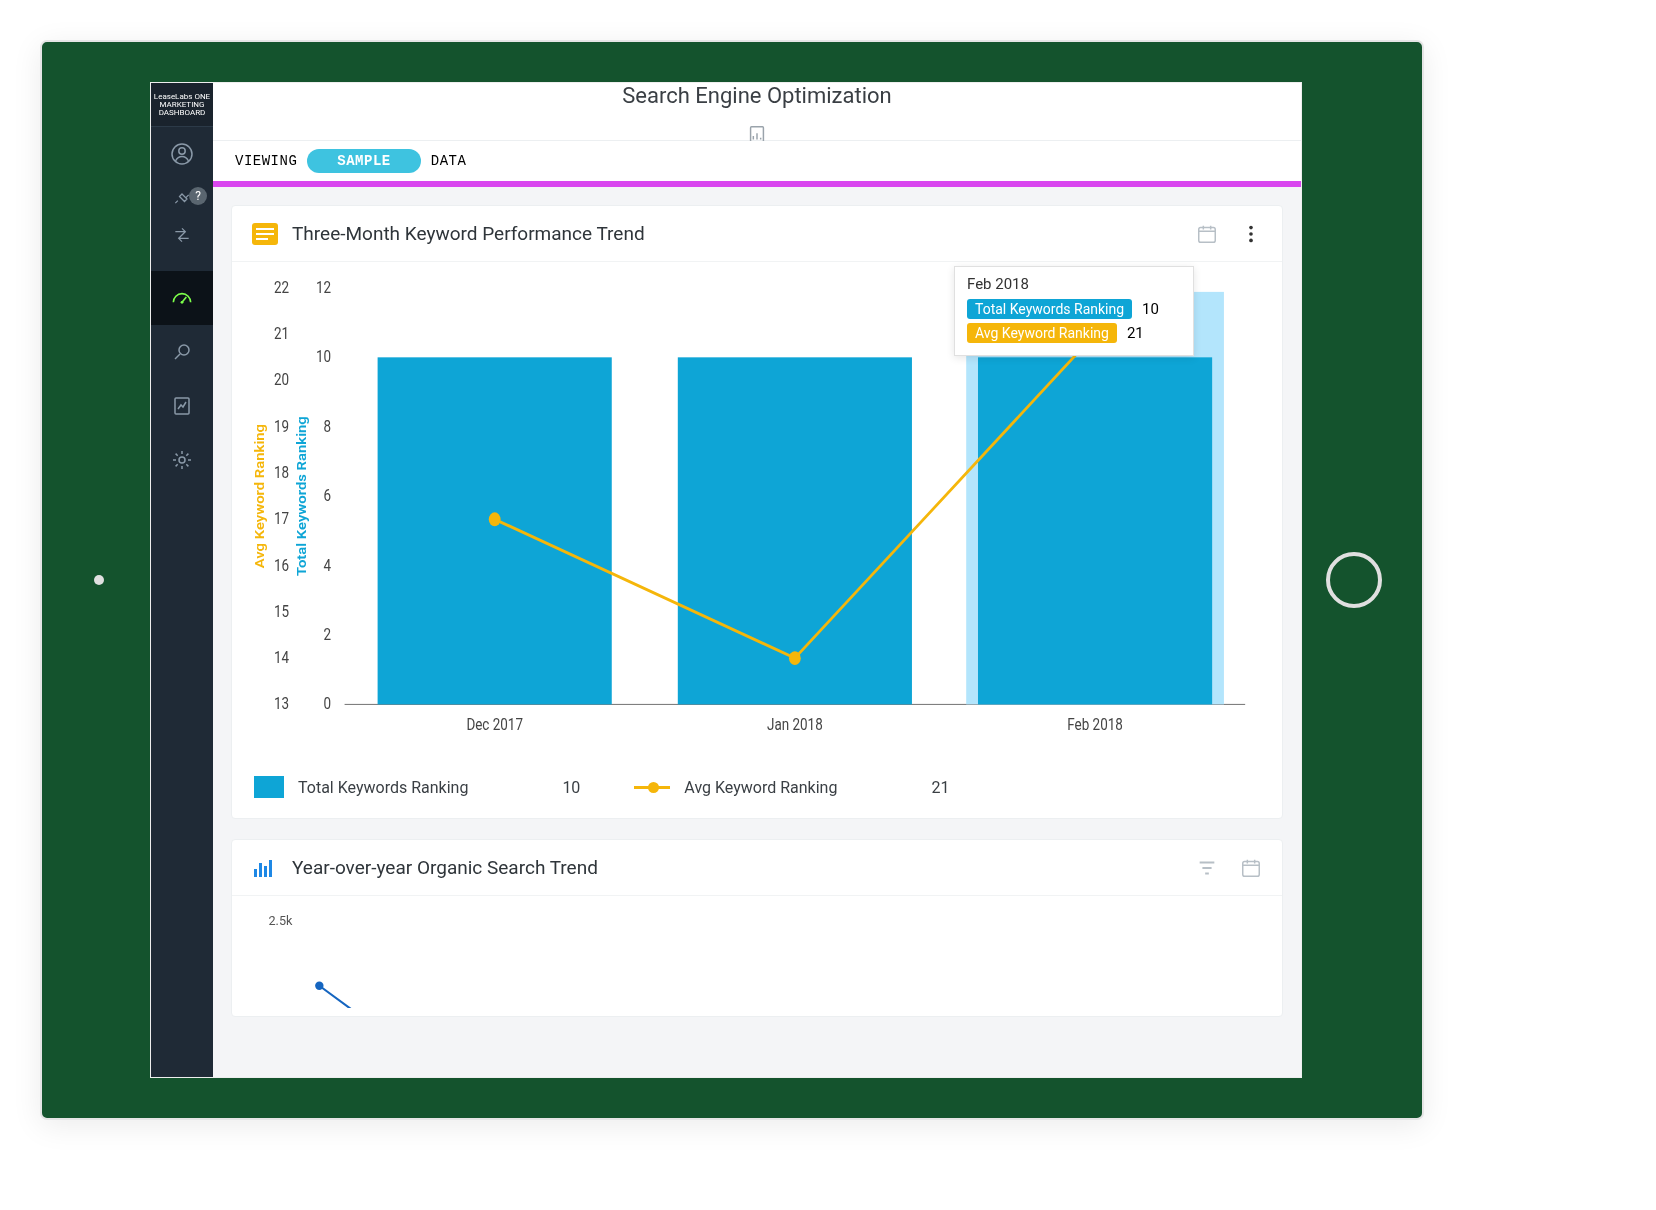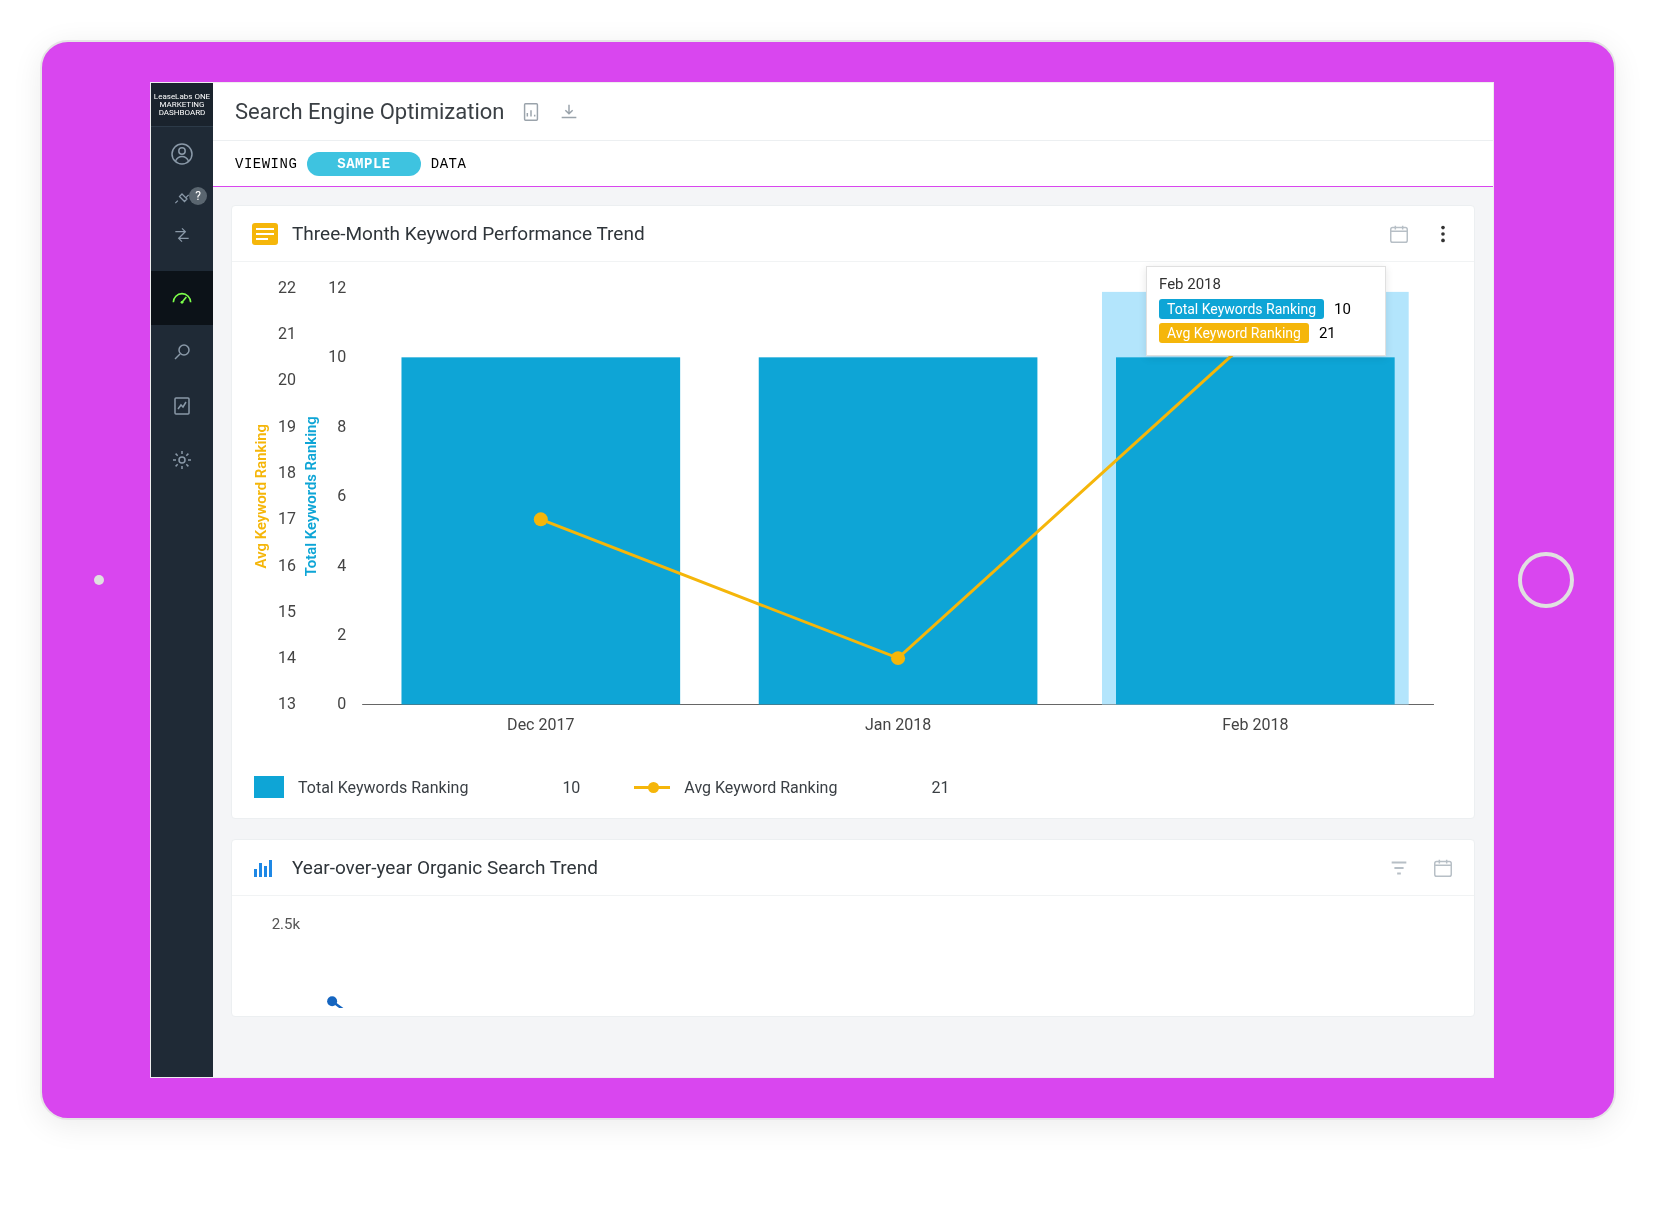--- a/index.html
+++ b/index.html
@@ -1,19 +1,19 @@
 <!DOCTYPE html>
 <html><head>
 <meta charset="utf-8">
 <style>
   * { box-sizing: border-box; margin: 0; padding: 0; }
   html, body { width: 1656px; height: 1210px; font-family: -apple-system, "Segoe UI", Roboto, Arial, sans-serif; background: #fff; }
   .tablet {
-    position: absolute; left: 40px; top: 40px; width: 1576px; height: 1080px;
-    border-radius: 28px; background: #d946ef; border: 2px solid #e5e5e5;
+    position: absolute; left: 40px; top: 40px; width: 1384px; height: 1080px;
+    border-radius: 7px; background: #14532d; border: 2px solid #e5e5e5;
     box-shadow: 0 6px 30px rgba(0,0,0,.08);
   }
   .tablet .home-btn {
     position: absolute; right: 40px; top: 50%; transform: translateY(-50%);
     width: 56px; height: 56px; border-radius: 50%; border: 4px solid #e0e0e0;
   }
   .tablet .cam {
     position: absolute; left: 52px; top: 50%; transform: translateY(-50%);
     width: 10px; height: 10px; border-radius: 50%; background: #e0e0e0;
   }
@@ -44,28 +44,28 @@
     position:absolute; left:38px; top:104px; width:18px; height:18px; border-radius:50%;
     background:#5a6670; color:#fff; font-size:12px; display:flex; align-items:center; justify-content:center;
   }
 
   .main { position:absolute; left:62px; right:0; top:0; bottom:0; overflow:hidden; }
 
   .ghost-text { position:absolute; color:#e8e8e8; font-size:16px; font-weight:400; }
 
   .titlebar {
     position:relative; height:58px; background:#fff; border-bottom:1px solid #eceff1;
-    display:flex; align-items:center; padding:0 22px; gap:16px; z-index:2;
+    display:flex; align-items:center; padding:0 22px; gap:16px; z-index:2;flex-direction:column;
   }
   .titlebar h1 { font-size:22px; font-weight:400; color:#3a3f44; }
   .tb-icon { width:22px; height:22px; color:#9aa3ab; cursor:pointer; }
   .tb-icon svg { stroke:#9aa3ab; fill:none; stroke-width:1.6; }
 
   .filterbar {
-    position:relative; height:46px; background:#fff; border-bottom:1px solid #d946ef;
+    position:relative; height:46px; background:#fff; border-bottom:6px solid #d946ef;
     display:flex; align-items:center; padding:0 22px; gap:10px; z-index:2;
     font-family: "Courier New", monospace; font-size:14px; letter-spacing:.5px;
   }
   .pill { background:#3ec3e0; color:#fff; padding:4px 30px; border-radius:14px; font-weight:600; }
 
   .content { position:absolute; left:0; right:0; top:104px; bottom:0; padding:18px; }
 
   .card {
     background:#fff; border-radius:4px; border:1px solid #eceff1;
     margin-bottom:20px; padding:0;

